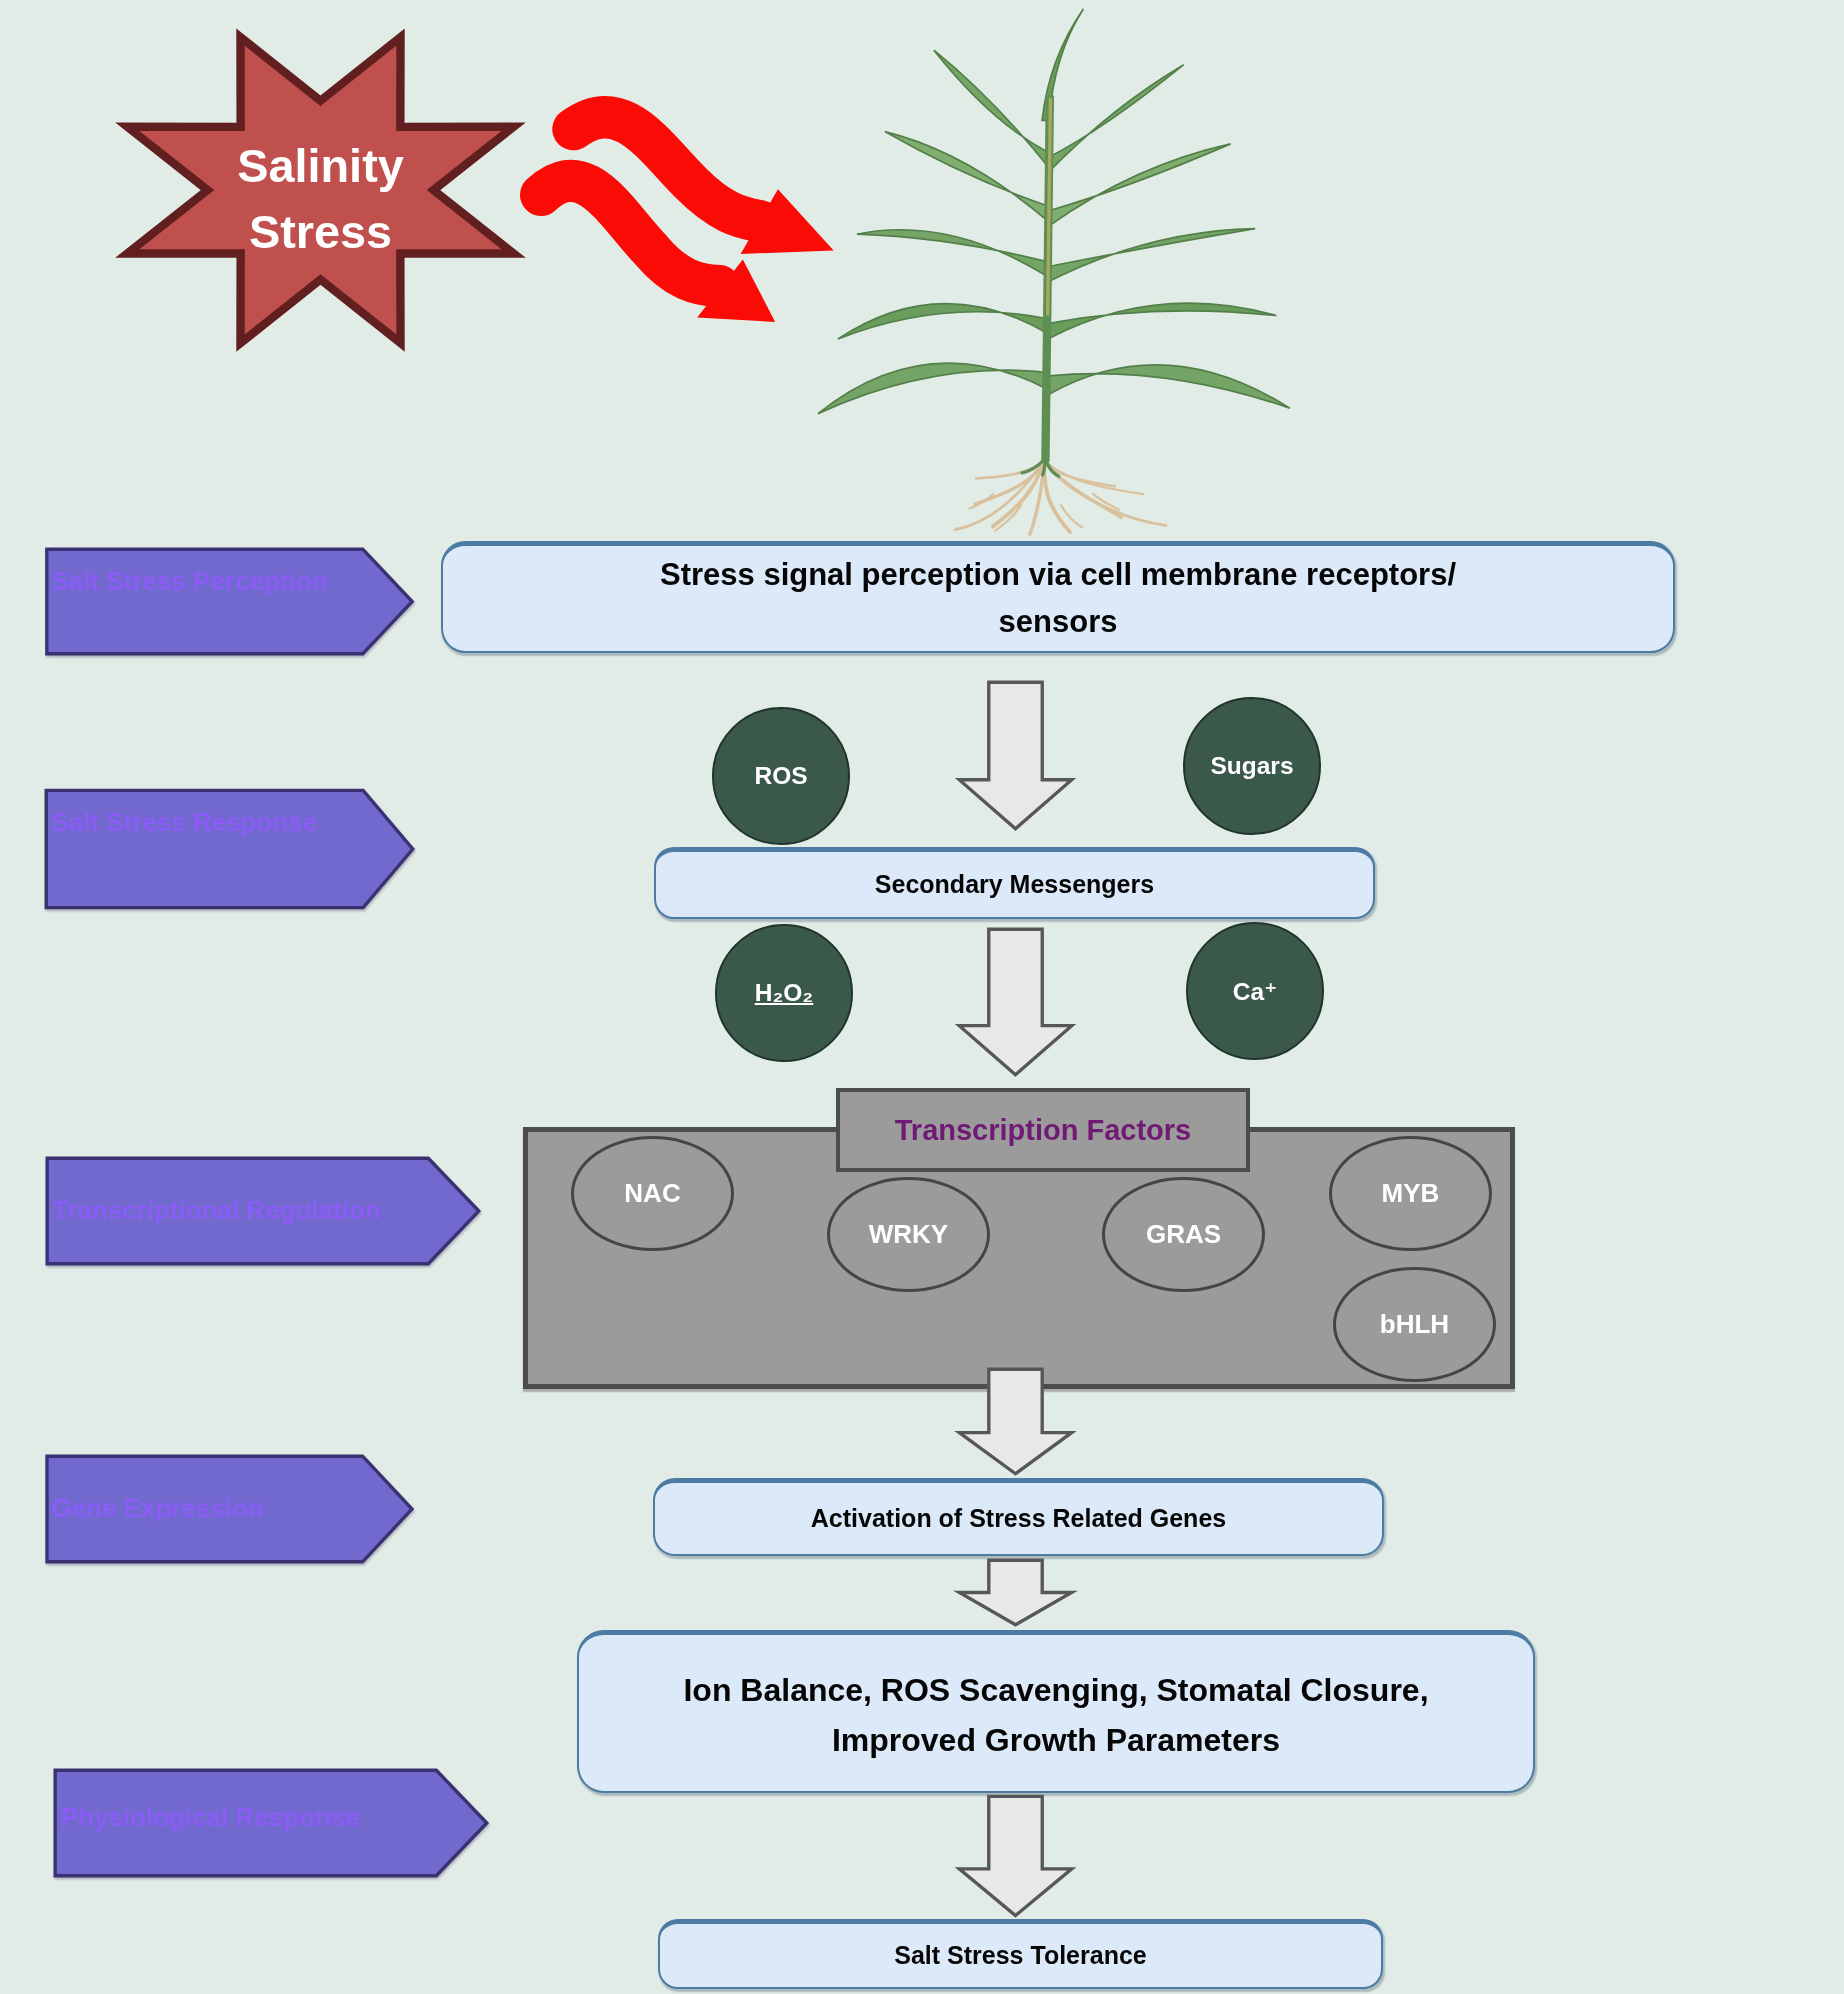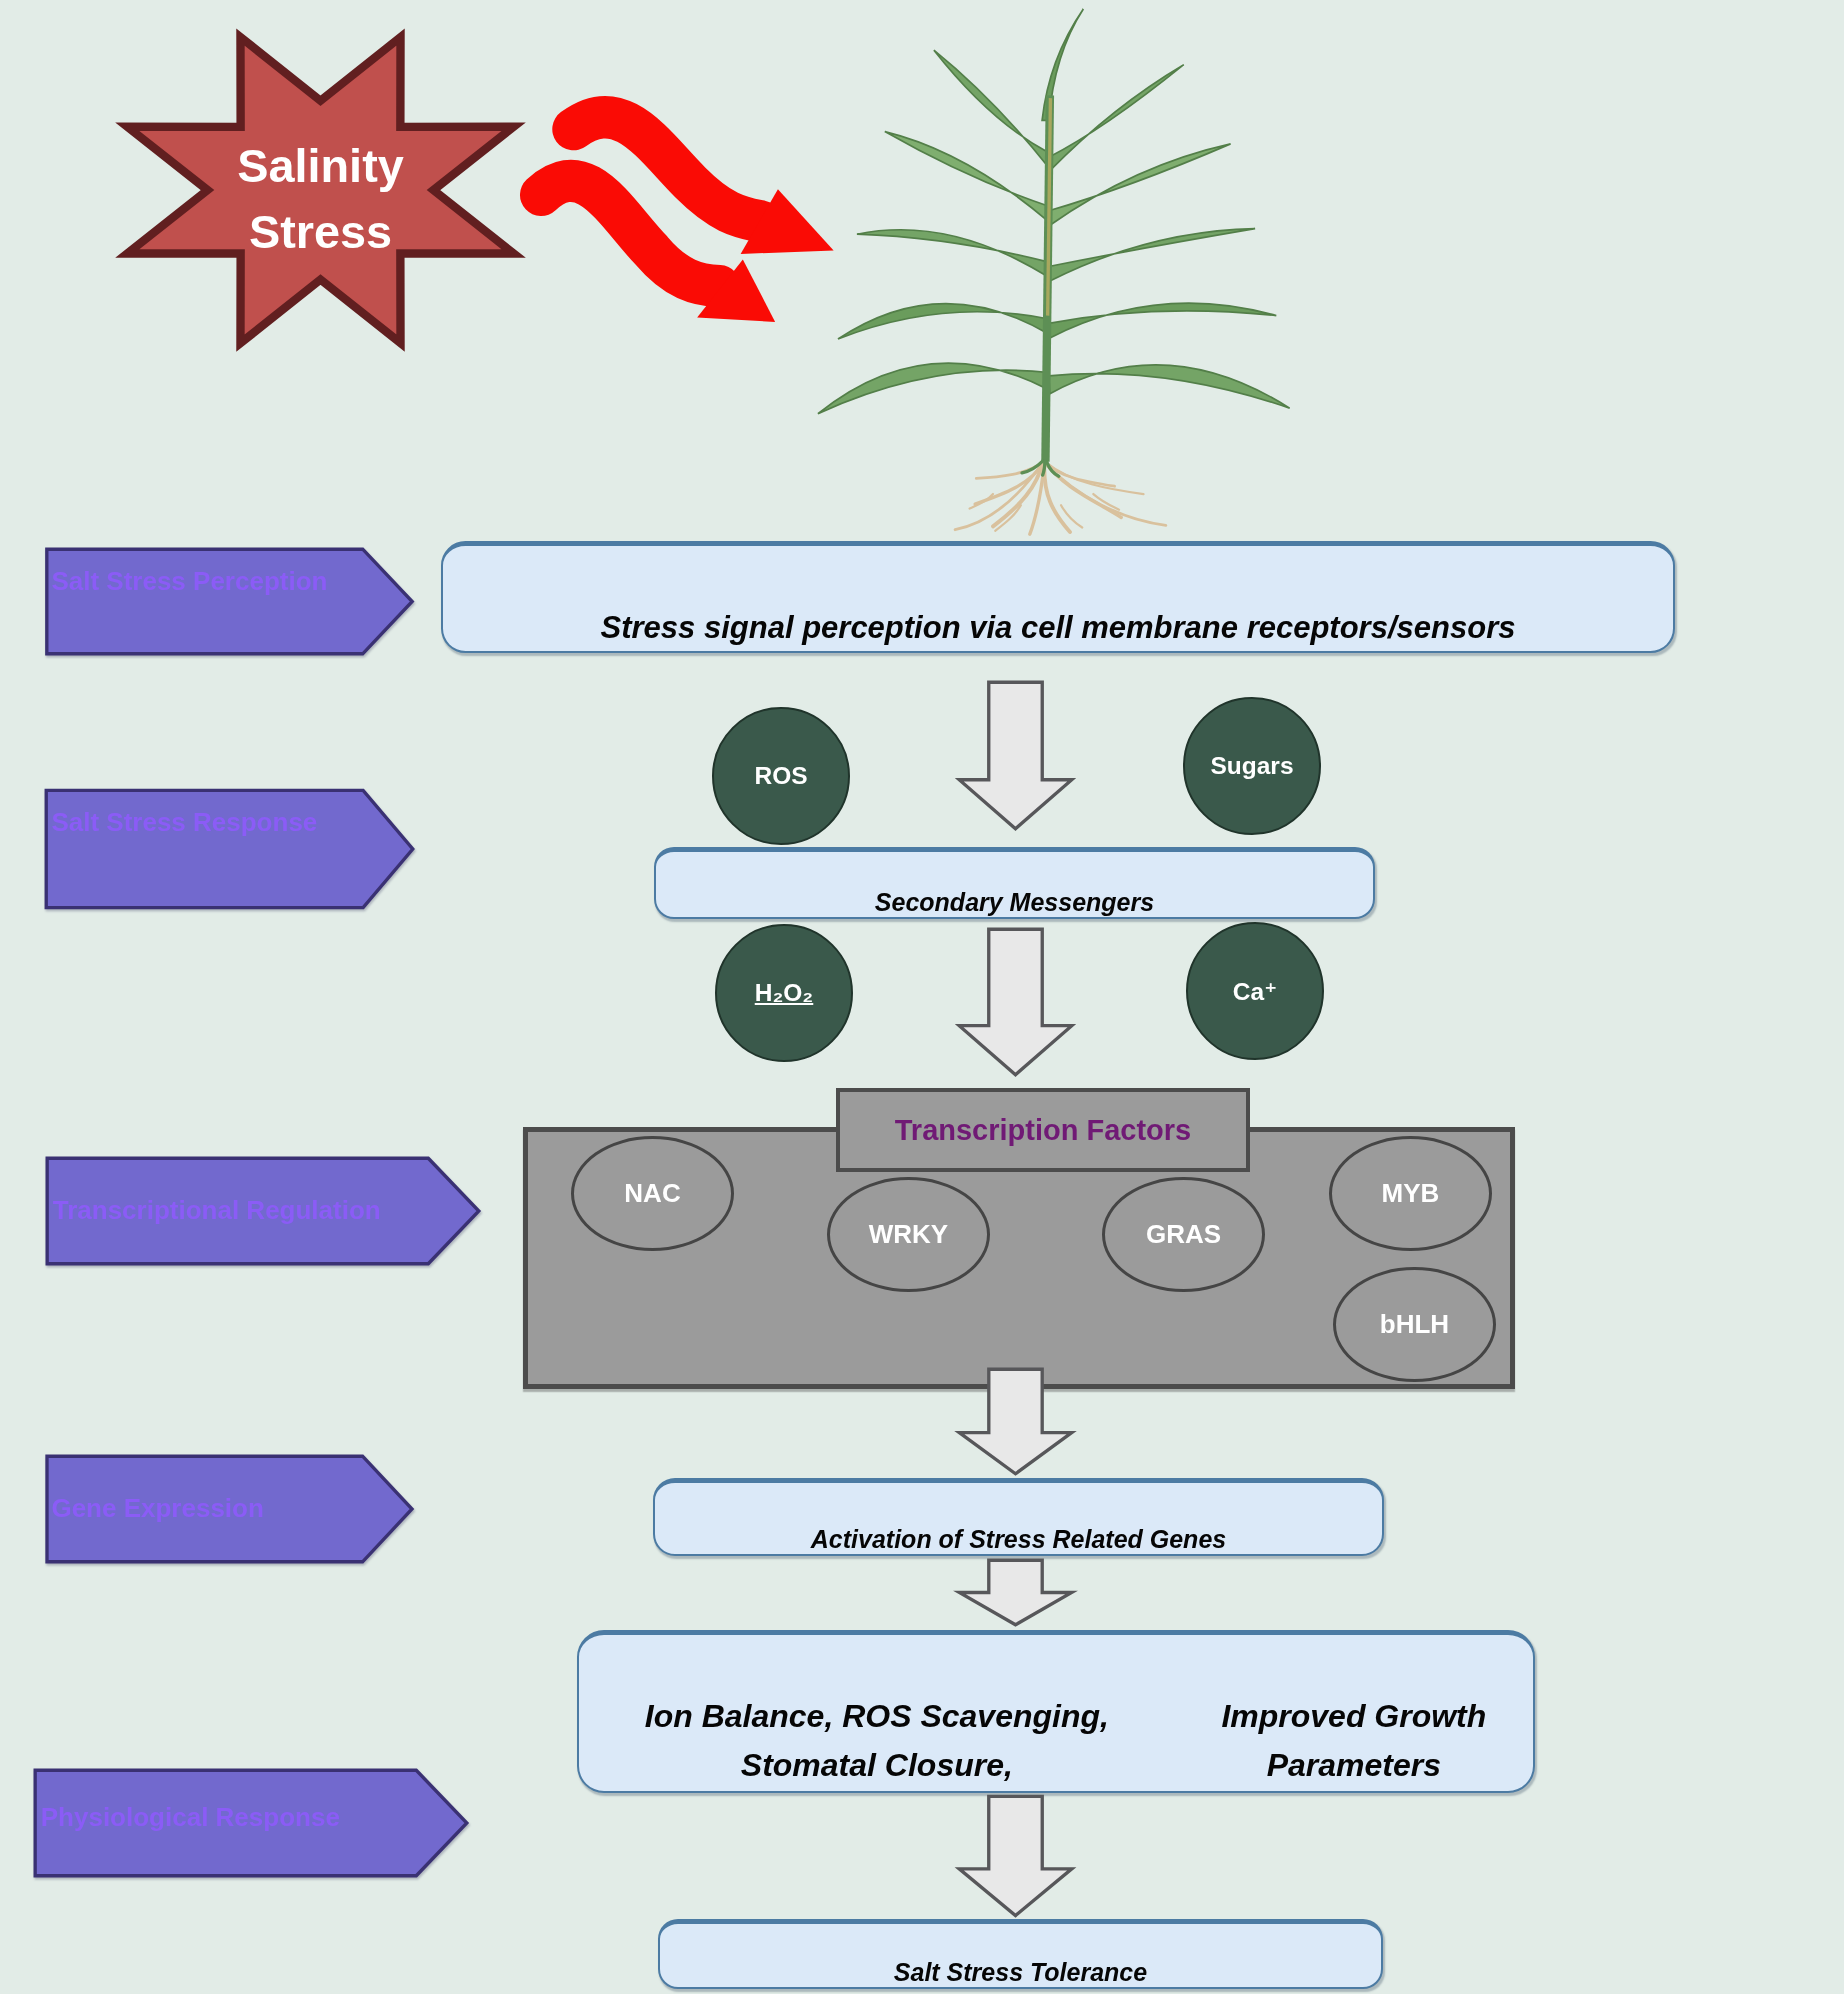--- a/index.html
+++ b/index.html
@@ -24,24 +24,23 @@
     top:50%;transform:translateY(-52%);
   }
   .stage.text-top .stage-text{top:20px;transform:none;}
 
   
   .bluebox{
     position:absolute;box-sizing:border-box;
     background:var(--box-fill,#dbe9f8);
     border:2.8px solid var(--box-border,#4c7ba3);border-top-width:5px;
     border-radius:24.5px;
-    display:flex;flex-direction:row;align-items:flex-end;justify-content:center;
+    display:flex;flex-direction:column;align-items:center;justify-content:center;
     font-weight:bold;color:#060606;text-align:center;
     box-shadow:1.7px 2.2px 1.7px rgba(70,90,110,.35);
-    font-style:italic;
   }
   .bluebox .l1{font-size:31px;line-height:1.5;}
   .bluebox .l2{font-size:32px;line-height:1.55;}
   .bluebox .single{font-size:25px;}
 
   
   .circle{
     position:absolute;width:138px;height:138px;border-radius:50%;
     background:var(--messenger-fill,#3a594b);
     border:2.2px solid var(--messenger-border,#20342b);
@@ -222,21 +221,21 @@
     <span class="stage-text">Transcriptional Regulation</span>
   </div>
 
   <div class="stage" style="left:44px;top:1454px;width:371px;height:110px;">
     <svg width="371" height="110" viewBox="0 0 665 198">
       <polygon points="4,4 572,4 661,99 572,194 4,194" style="fill:var(--stage-fill);stroke:var(--stage-border);stroke-width:6;"></polygon>
     </svg>
     <span class="stage-text">Gene Expression</span>
   </div>
 
-  <div class="stage" style="left:32px;top:1768px;width:438px;height:99px;">
+  <div class="stage" style="left:52px;top:1768px;width:438px;height:99px;">
     <svg width="438" height="110" viewBox="0 0 785 198">
       <polygon points="4,4 690,4 781,99 690,194 4,194" style="fill:var(--stage-fill);stroke:var(--stage-border);stroke-width:6;"></polygon>
     </svg>
     <span class="stage-text">Physiological Response</span>
   </div>
 
 </div>
 
 
 </body></html>

